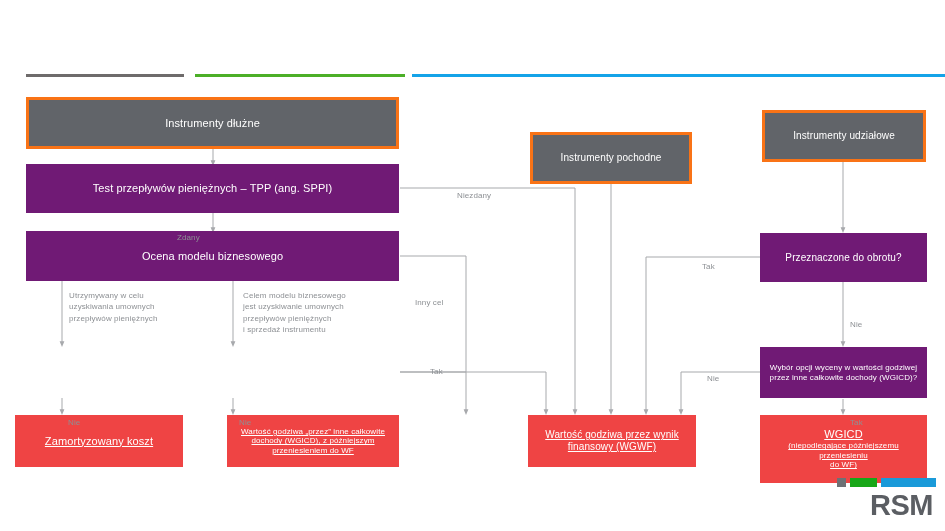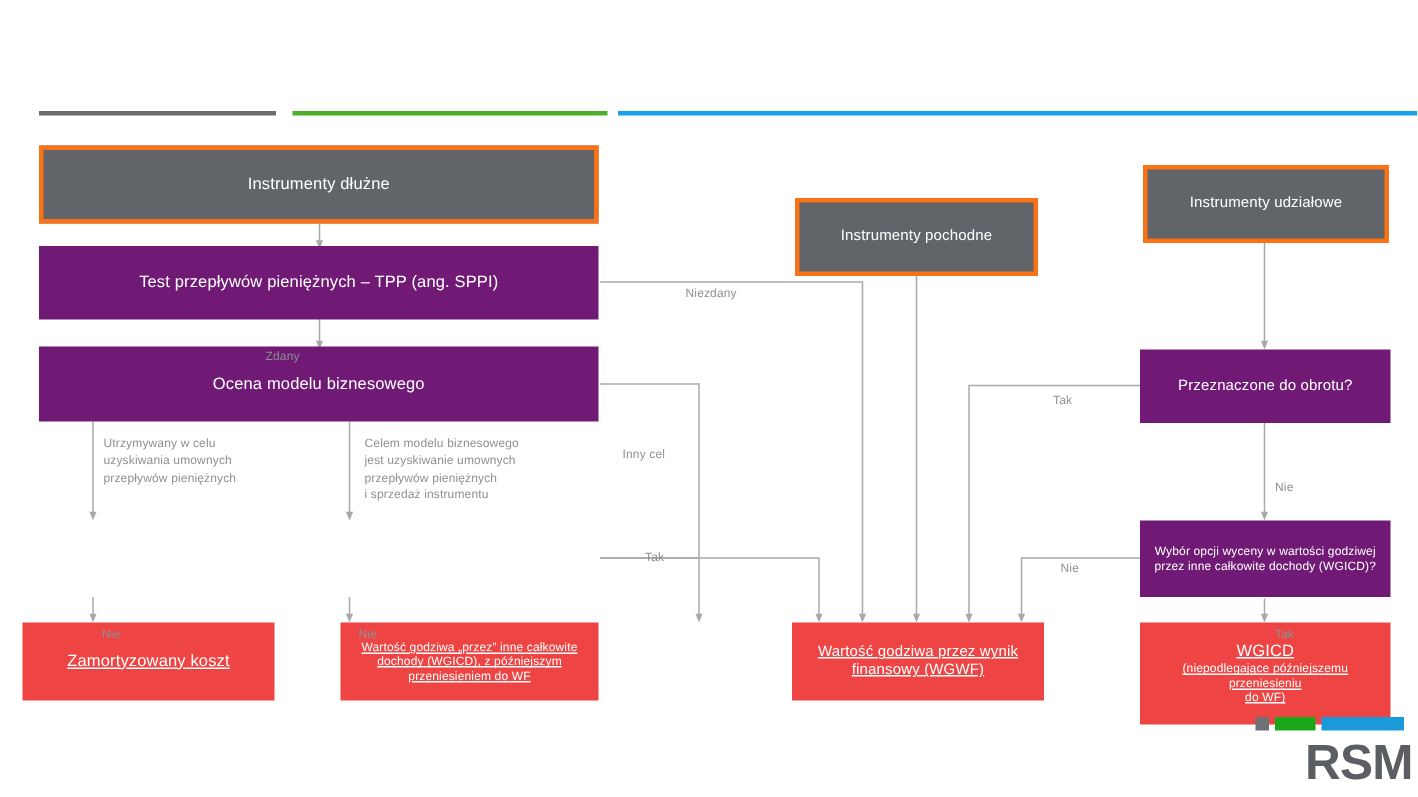--- a/index.html
+++ b/index.html
@@ -54,21 +54,21 @@
     line-height: 1.42;
     letter-spacing: 0.1px;
     white-space: pre-line;
   }
   .logo-bars { position: absolute; display: flex; align-items: flex-start; }
   .logo-bar { height: 9px; }
   .logo-text {
     position: absolute;
     color: #5b5e63;
     font-weight: bold;
-    font-size: 33px;
+    font-size: 29px;
     letter-spacing: -0.5px;
     font-family: "Liberation Sans", sans-serif;
   }
   svg.wires { position: absolute; left: 0; top: 0; width: 945px; height: 531px; }
 </style>
 </head>
 <body>
 
 <div id="canvas">
 

